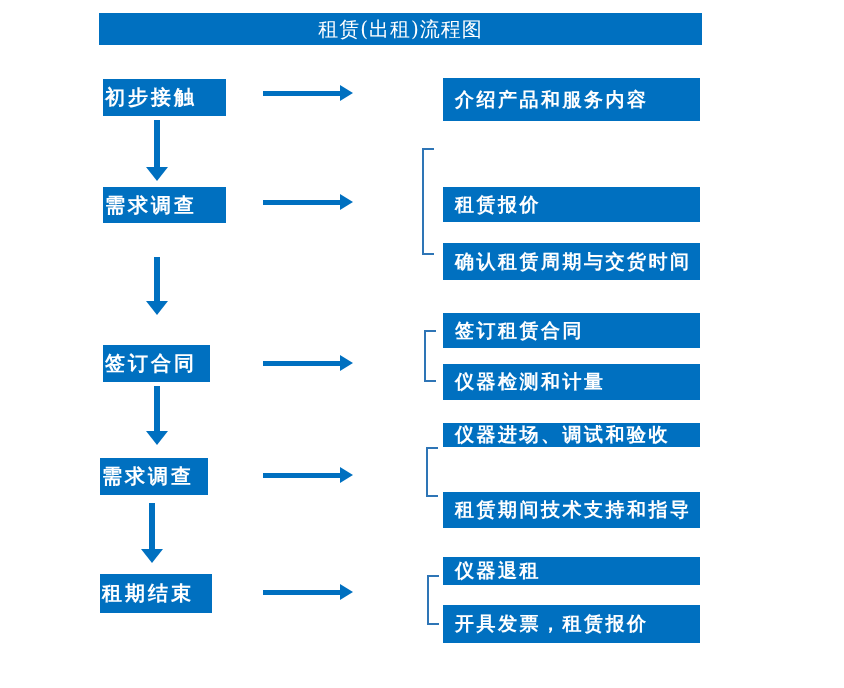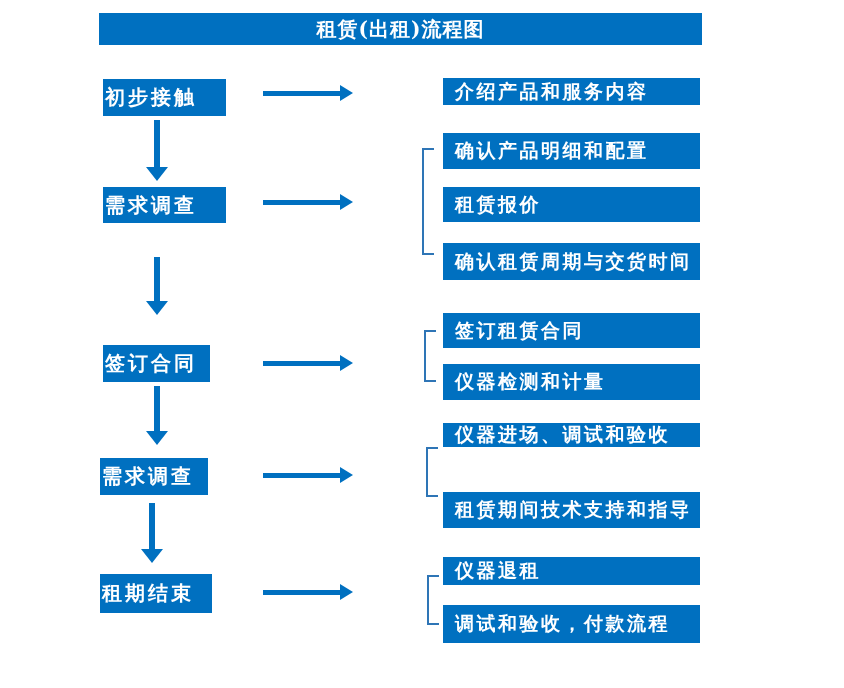--- a/index.html
+++ b/index.html
@@ -12,21 +12,21 @@
   html,body{background:var(--bg);}
   body{
     font-family:"DejaVu Serif","Liberation Serif",serif;
     width:844px;height:688px;overflow:hidden;
   }
   .canvas{position:relative;width:844px;height:688px;background:var(--bg);}
 
   .title-bar{
     position:absolute;left:99px;top:13px;width:603px;height:32px;
     background:var(--primary);color:var(--text-on-primary);
-    font-size:20px;font-weight:bold;letter-spacing:1px;
+    font-size:20px;font-weight:normal;letter-spacing:1px;
     display:flex;align-items:center;justify-content:center;
   }
 
   .step-box{
     position:absolute;background:var(--primary);color:var(--text-on-primary);
     font-size:20px;font-weight:bold;letter-spacing:3px;
     display:flex;align-items:center;padding-left:2px;
   }
   .detail-box{
     position:absolute;left:443px;width:257px;
@@ -100,28 +100,27 @@
   <div class="harrow" style="left:263px;top:584px;">
     <div class="h-shaft"></div>
     <div class="h-head"></div>
   </div>
 
   <div class="bracket" style="left:422px;top:148px;height:107px;"></div>
   <div class="bracket" style="left:424px;top:330px;height:52px;"></div>
   <div class="bracket" style="left:426px;top:447px;height:50px;"></div>
   <div class="bracket" style="left:427px;top:575px;height:50px;"></div>
 
-  <div class="detail-box" style="top:78px;height:27px;">介绍产品和服务内容</div>
+  <div class="detail-box" style="top:78px;height:43px;">介绍产品和服务内容</div>
 
-  <div class="detail-box" style="top:133px;height:36px;">确认产品明细和配置</div>
   <div class="detail-box" style="top:187px;height:35px;text-align:center;">租赁报价</div>
   <div class="detail-box" style="top:243px;height:37px;font-family:Liberation Mono, monospace;">确认租赁周期与交货时间</div>
 
   <div class="detail-box" style="top:313px;height:35px;">签订租赁合同</div>
   <div class="detail-box" style="top:364px;height:36px;">仪器检测和计量</div>
 
   <div class="detail-box" style="top:423px;height:24px;">仪器进场、调试和验收</div>
   <div class="detail-box" style="top:492px;height:36px;">租赁期间技术支持和指导</div>
 
   <div class="detail-box" style="top:557px;height:28px;">仪器退租</div>
-  <div class="detail-box" style="top:605px;height:38px;">调试和验收，付款流程</div>
+  <div class="detail-box" style="top:605px;height:38px;">开具发票，租赁报价</div>
 
 </div>
 
 </body></html>

